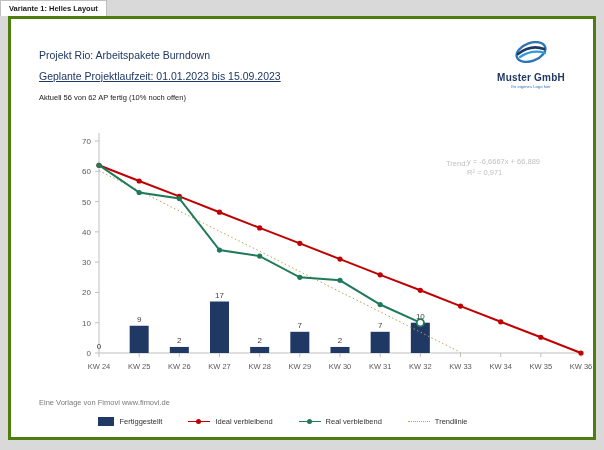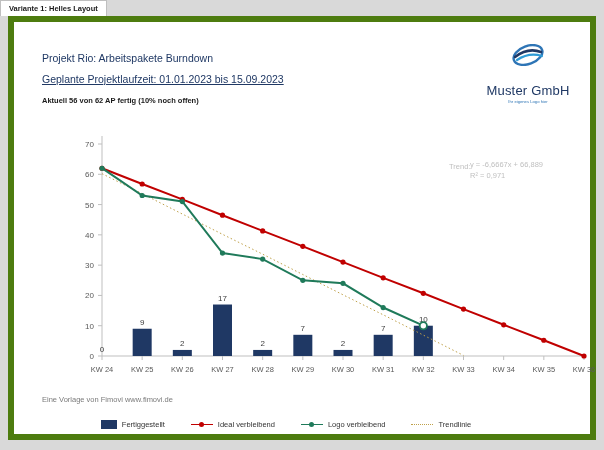--- a/index.html
+++ b/index.html
@@ -34,21 +34,21 @@
     color: #1a1a1a;
     white-space: nowrap;
   }
   .sheet {
     position: absolute;
     left: 8px;
     top: 16px;
     width: 588px;
     height: 424px;
     background: #ffffff;
-    border: 6px solid #4d7c0f;
+    border: 3px solid #4d7c0f;
     box-sizing: border-box;
   }
   .header {
     position: absolute;
     left: 0; top: 0; right: 0;
     height: 84px;
   }
   .title-main {
     position: absolute;
     left: 28px;
@@ -64,37 +64,37 @@
     font-size: 10.5px;
     color: #1f3864;
     text-decoration: underline;
   }
   .title-status {
     position: absolute;
     left: 28px;
     top: 74px;
     font-size: 7.5px;
     color: #1a1a1a;
-    font-weight: bold;
+    font-weight: normal;
   }
   .logo {
     position: absolute;
     right: 20px;
     top: 22px;
     width: 84px;
     height: 46px;
     text-align: center;
   }
   .logo svg { display: block; margin: 0 auto; }
   .logo-name {
-    font-size: 13px;
+    font-size: 10px;
     color: #1f3864;
-    font-weight: normal;
+    font-weight: bold;
     letter-spacing: 0.2px;
-    margin-top: 17px;
+    margin-top: 9px;
   }
   .logo-tag {
     font-size: 4.2px;
     color: #2e75b6;
     margin-top: 1px;
   }
 
   .plot {
     position: absolute;
     left: 0;
@@ -298,21 +298,21 @@
         <span class="ln" style="background:#c00000"></span>
         <span class="mk" style="background:#c00000;border-radius:50%"></span>
       </span>
       <span>Ideal verbleibend</span>
     </div>
     <div class="legend-item">
       <span class="legend-line">
         <span class="ln" style="background:#1f7a5a"></span>
         <span class="mk" style="background:#1f7a5a;border-radius:50%"></span>
       </span>
-      <span>Logo verbleibend</span>
+      <span>Real verbleibend</span>
     </div>
     <div class="legend-item">
       <span class="legend-line">
         <span class="ln" style="background:transparent;border-top:1.4px dotted #bfa14a;height:0"></span>
       </span>
       <span>Trendlinie</span>
     </div>
   </div>
 
   <div class="footer">Eine Vorlage von Fimovi  www.fimovi.de</div>

